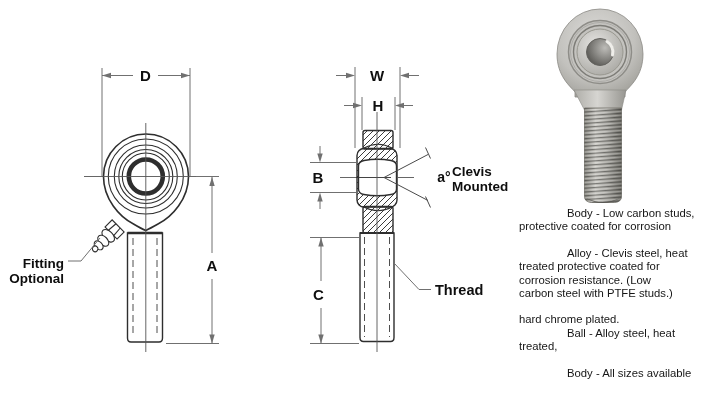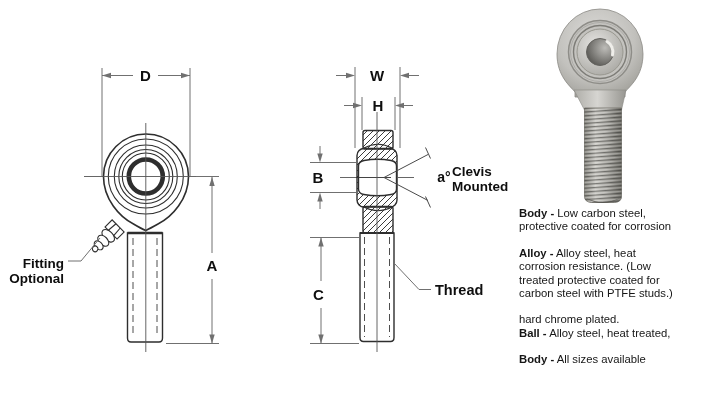--- a/index.html
+++ b/index.html
@@ -3,21 +3,21 @@
 <meta charset="utf-8">
 <style>
   html,body{margin:0;padding:0;background:#ffffff;}
   #stage{position:relative;width:713px;height:403px;background:#ffffff;overflow:hidden;
          font-family:"Liberation Sans",sans-serif;}
   #drawing{position:absolute;left:0;top:0;}
   .dimtext{font-family:"Liberation Sans",sans-serif;font-weight:bold;fill:#0e0e0e;}
   .specs{position:absolute;left:519px;top:207px;width:190px;color:#161616;
          font-size:11.3px;line-height:13.4px;}
   .specs p{margin:0 0 13px 0;}
-  .specs b{font-weight:bold;}
+  .specs b{font-weight:normal;margin-left:48px;}
   .specs .ln{display:block;}
 </style>
 </head>
 <body>
 
 <div id="stage">
 
 <svg id="drawing" width="713" height="403" viewBox="0 0 713 403">
   <defs>
     <pattern id="hatch" patternUnits="userSpaceOnUse" width="6" height="6">
@@ -214,27 +214,27 @@
     <polygon points="574,90 626,90 621.5,110 584.5,110" fill="url(#neckGrad)" stroke="#8a8984" stroke-width="0.6"></polygon>
 
     <path d="M584.5,108 H621.5 V196.5 Q621.5,202 614.5,202.5 H591.5 Q584.5,202 584.5,196.5 Z" fill="url(#shaftGrad)" stroke="#6e6d66" stroke-width="0.8"></path>
     <path d="M584.5,108 H621.5 V196.5 Q621.5,202 614.5,202.5 H591.5 Q584.5,202 584.5,196.5 Z" fill="url(#threads)"></path>
     <path d="M586,198 Q603,206 620,198 Q612,203 603,203 Q593,203 586,198 Z" fill="#55544f" opacity="0.85"></path>
   </g>
 </svg>
 
 <div class="specs">
   <p>
-    <span class="ln"><b>Body -</b> <span>Low carbon steel,</span></span>
+    <span class="ln"><b>Body -</b> <span>Low carbon studs,</span></span>
     <span class="ln">protective coated for corrosion</span>
   </p>
   <p>
-    <span class="ln"><b>Alloy -</b> <span>Alloy steel, heat</span></span>
+    <span class="ln"><b>Alloy -</b> <span>Clevis steel, heat</span></span>
+    <span class="ln">treated protective coated for</span>
     <span class="ln">corrosion resistance. (Low</span>
-    <span class="ln">treated protective coated for</span>
     <span class="ln">carbon steel with PTFE studs.)</span>
   </p>
   <p>
     <span class="ln">hard chrome plated.</span>
     <span class="ln"><b>Ball -</b> <span>Alloy steel, heat treated,</span></span>
   </p>
   <p>
     <span class="ln"><b>Body -</b> <span>All sizes available</span></span>
   </p>
 </div>

